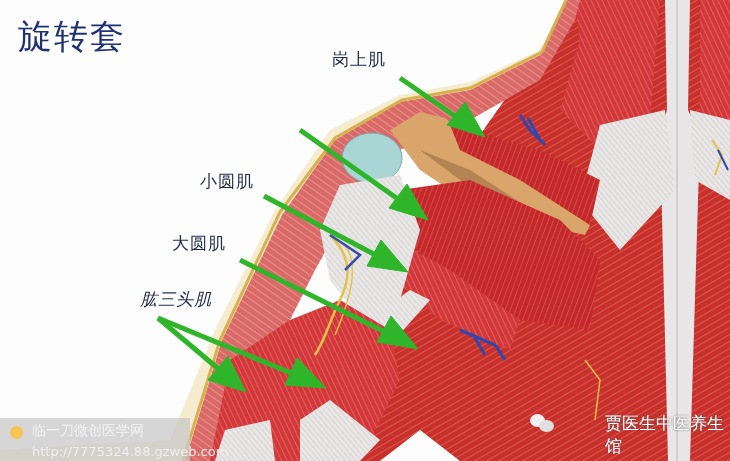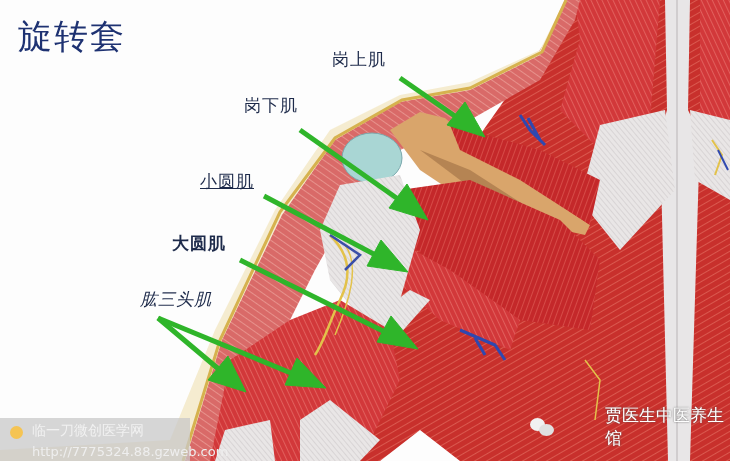--- a/index.html
+++ b/index.html
@@ -5,21 +5,21 @@
   html,body{margin:0;padding:0;}
   body{width:730px;height:461px;overflow:hidden;background:#fff;font-family:"DejaVu Sans",sans-serif;}
   #stage{position:relative;width:730px;height:461px;overflow:hidden;background:#fdfdfd;}
   #anat{position:absolute;left:0;top:0;}
   .title{position:absolute;left:18px;top:14px;font-family:"DejaVu Serif",serif;font-size:34px;color:#1e3272;letter-spacing:2px;}
   .lbl{position:absolute;font-family:"DejaVu Sans",sans-serif;font-size:17px;color:#1d2a4a;letter-spacing:1px;white-space:nowrap;}
   .wm-left{position:absolute;left:0;top:418px;width:190px;height:43px;background:rgba(200,200,200,0.75);}
   .wm-dot{position:absolute;left:10px;top:8px;width:13px;height:13px;border-radius:50%;background:#f5c453;}
   .wm-name{position:absolute;left:32px;top:4px;font-size:14px;color:#f1f1f1;}
   .wm-url{position:absolute;left:32px;top:26px;font-size:13px;color:#eee;}
-  .wm-right{position:absolute;left:530px;top:412px;height:30px;display:flex;align-items:center;gap:48px;}
+  .wm-right{position:absolute;left:530px;top:412px;height:30px;display:flex;gap:48px;}
   .wm-logo{width:26px;height:22px;position:relative;margin-right:3px;}
   .wm-logo span{position:absolute;border-radius:50%;background:#f1f1f1;}
   .wm-text{font-size:17px;color:#fff;text-shadow:0 0 2px #555;}
 </style>
 </head>
 <body>
 
 <div id="stage">
 
   <svg id="anat" width="730" height="461" viewBox="0 0 730 461">
@@ -105,23 +105,22 @@
       <line x1="158" y1="318" x2="228" y2="377" stroke-width="5"></line>
       <polygon points="246,392 208,380 228,356"></polygon>
       <line x1="158" y1="318" x2="303" y2="378" stroke-width="5"></line>
       <polygon points="326,388 285,385 297,358"></polygon>
     </g>
   </svg>
 
   <div class="title">旋转套</div>
 
   <div class="lbl" style="left:332px;top:48px;">岗上肌</div>
-  <div class="lbl" style="left:244px;top:94px;">岗下肌</div>
-  <div class="lbl" style="left:200px;top:170px;text-decoration:underline;">小圆肌</div>
-  <div class="lbl" style="left:172px;top:232px;font-weight:bold;">大圆肌</div>
+  <div class="lbl" style="left:200px;top:170px;">小圆肌</div>
+  <div class="lbl" style="left:172px;top:232px;">大圆肌</div>
   <div class="lbl" style="left:140px;top:288px;font-style:italic;">肱三头肌</div>
 
   <div class="wm-left">
     <div class="wm-dot"></div>
     <div class="wm-name">临一刀微创医学网</div>
     <div class="wm-url">http://7775324.88.gzweb.com</div>
   </div>
 
   <div class="wm-right">
     <div class="wm-logo">

